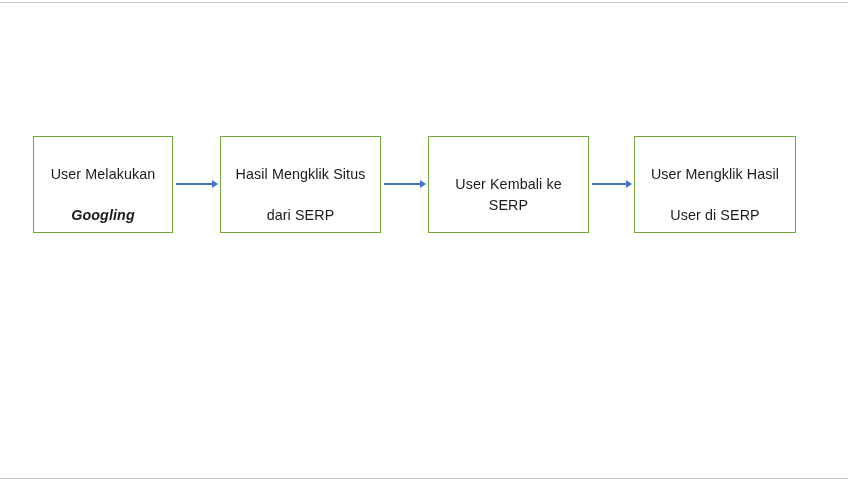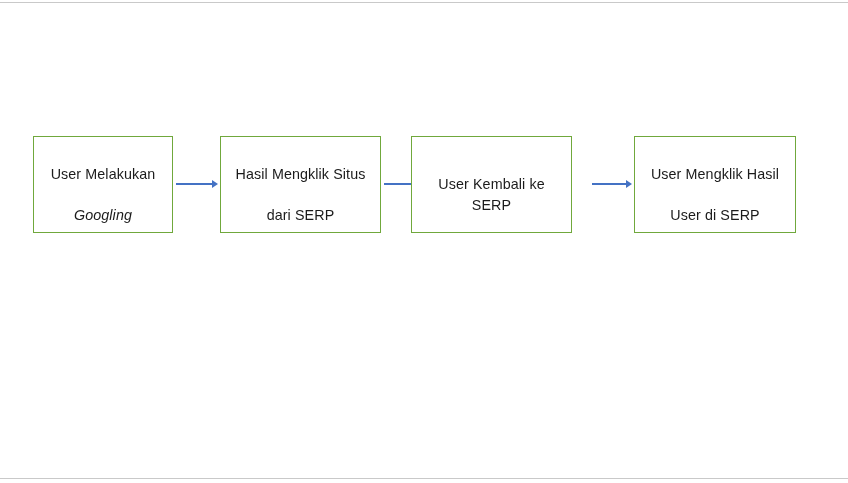--- a/index.html
+++ b/index.html
@@ -40,20 +40,21 @@
   .flow-box-label {
     font-size: 14.3px;
     line-height: 1.45;
     color: #1b1b1b;
     letter-spacing: 0.1px;
     padding: 0 7px;
     white-space: pre-line;
   }
   .flow-box-label .em {
     font-style: italic;
+    font-weight: bold;
   }
 
   .connector {
     position: absolute;
     height: 10px;
     display: flex;
     align-items: center;
   }
   .connector .shaft {
     height: 1.6px;
@@ -93,21 +94,21 @@
       <span>Hasil Mengklik Situs</span><br>
       <span>dari SERP</span>
     </div>
   </div>
 
   <div class="connector" style="left:384px; top:179px; width:42px;">
     <div class="shaft"></div>
     <div class="head"></div>
   </div>
 
-  <div class="flow-box" style="left:411px; top:136px; width:161px; height:97px;">
+  <div class="flow-box" style="left:428px; top:136px; width:161px; height:97px;">
     <div class="flow-box-label">
       <span>User Kembali ke SERP</span>
     </div>
   </div>
 
   <div class="connector" style="left:592px; top:179px; width:40px;">
     <div class="shaft"></div>
     <div class="head"></div>
   </div>
 

